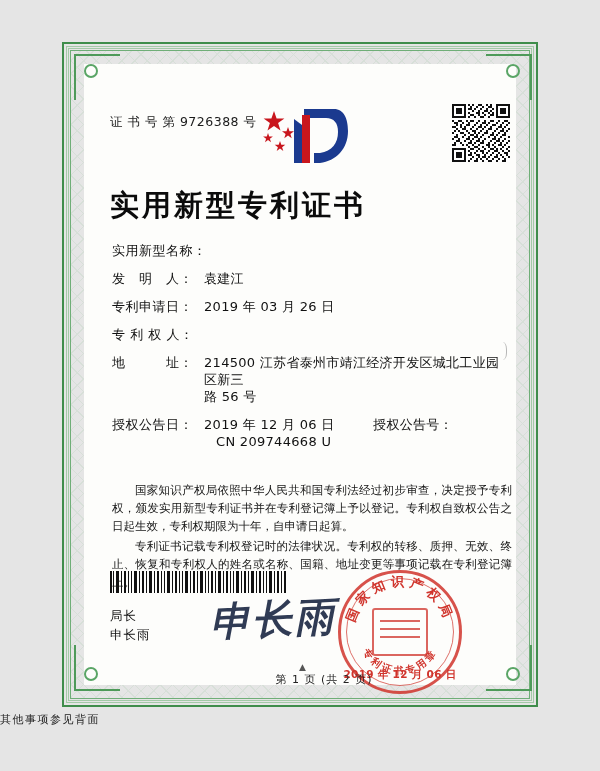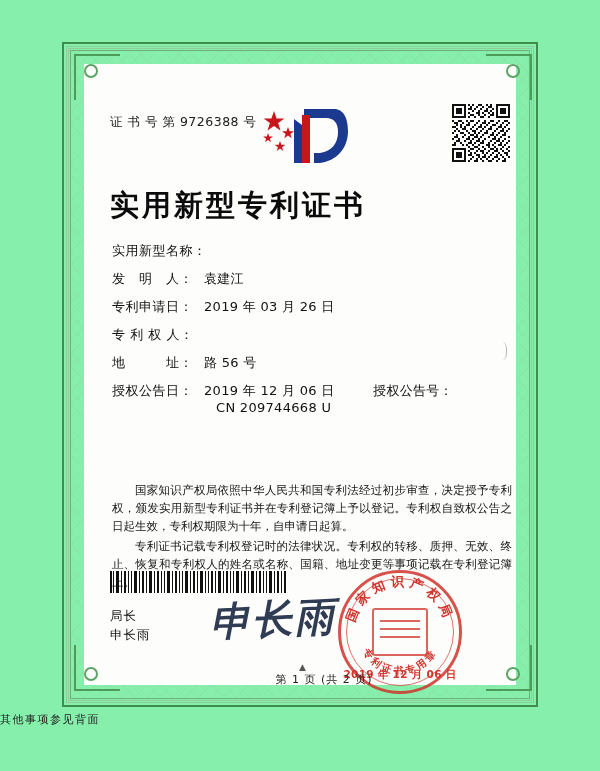--- a/index.html
+++ b/index.html
@@ -10,21 +10,21 @@
     width: 600px;
     height: 771px;
     background: #ffffff;
     font-family: "DejaVu Sans", "Liberation Sans", sans-serif;
     overflow: hidden;
   }
   .page {
     position: relative;
     width: 600px;
     height: 771px;
-    background: #86efac;
+    background: #e5e5e5;
     overflow: hidden;
   }
 
   
   .frame-outer {
     position: absolute;
     left: 62px; top: 42px;
     width: 476px; height: 665px;
     border: 2px solid #3f8d4b;
     box-sizing: border-box;
@@ -564,20 +564,21 @@
       <div class="fvalue">2019 年 03 月 26 日</div>
     </div>
 
     <div class="frow">
       <div class="flabel">专 利 权 人：</div>
     </div>
 
     <div class="frow">
       <div class="flabel">地　　　址：</div>
       <div class="fvalue">
+        <span class="l2">214500 江苏省泰州市靖江经济开发区城北工业园区新三</span>
         <span class="l2">路 56 号</span>
       </div>
     </div>
 
     <div class="frow inline2">
       <div class="flabel">授权公告日：</div>
       <div class="fvalue">
         <span>2019 年 12 月 06 日</span>
         <span class="fvalue2-label">授权公告号：</span>
         <span class="fvalue2">CN 209744668 U</span>

